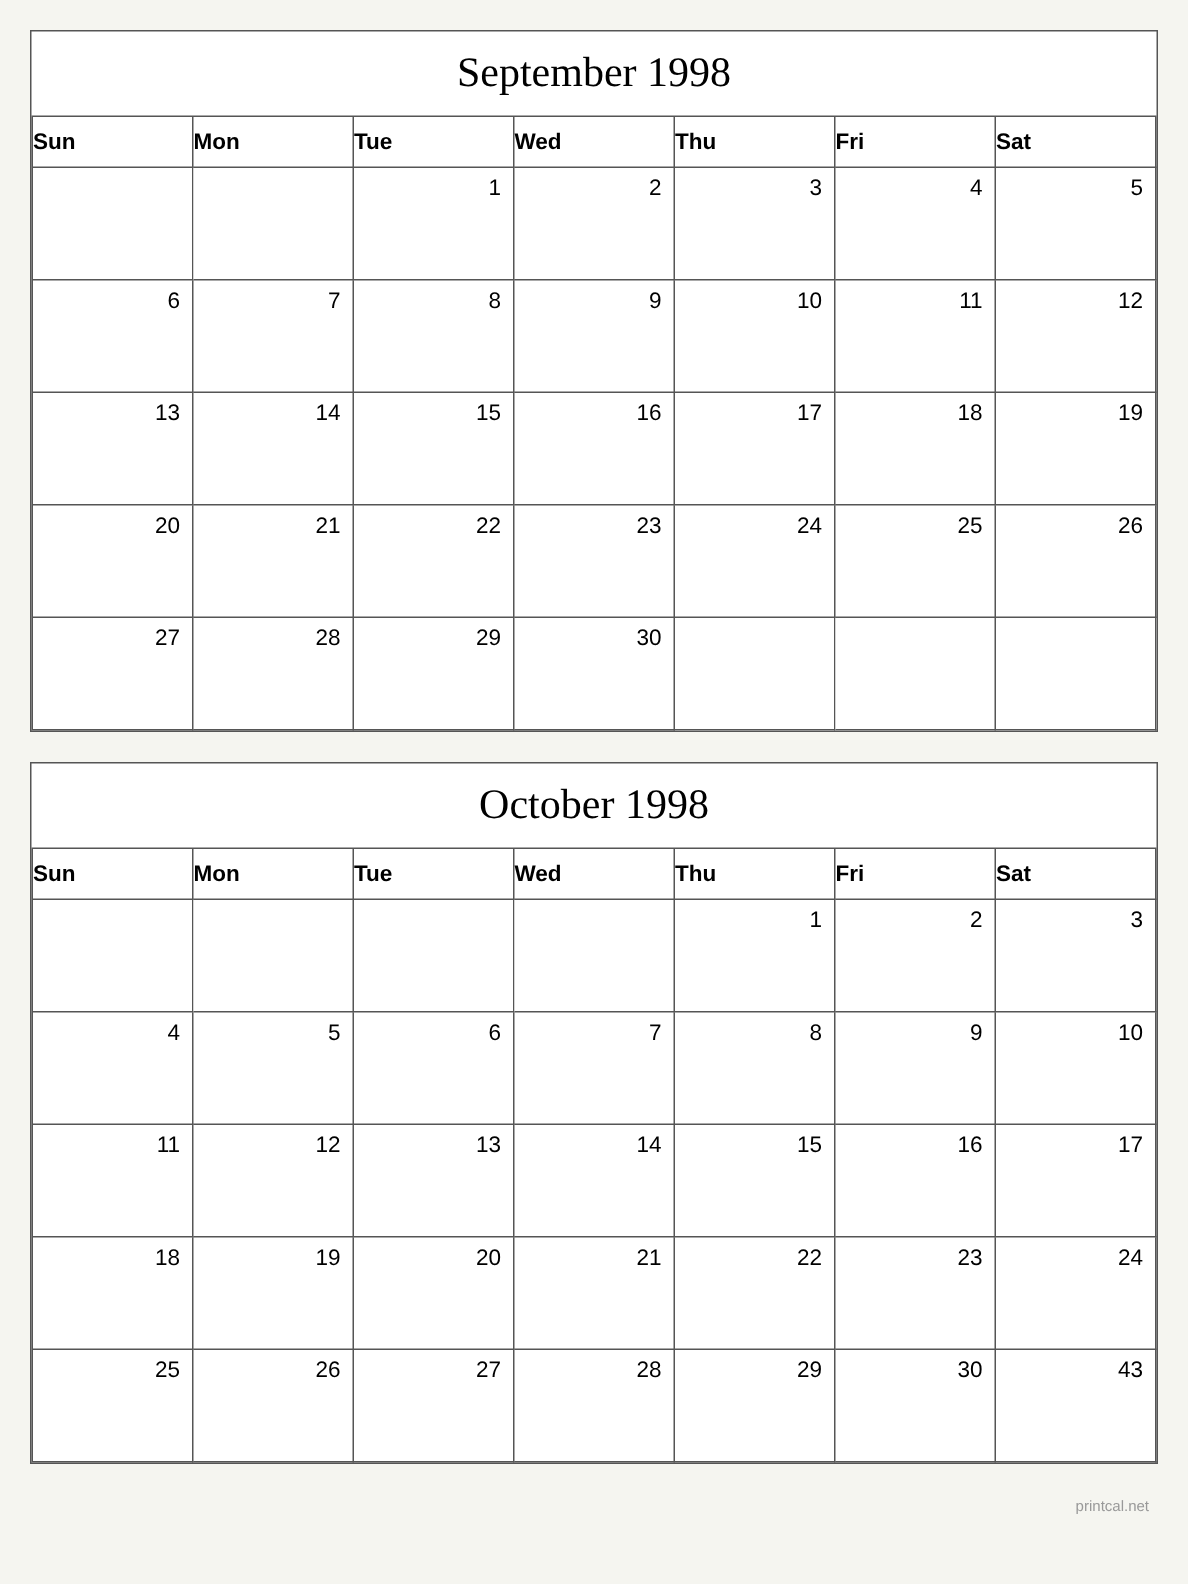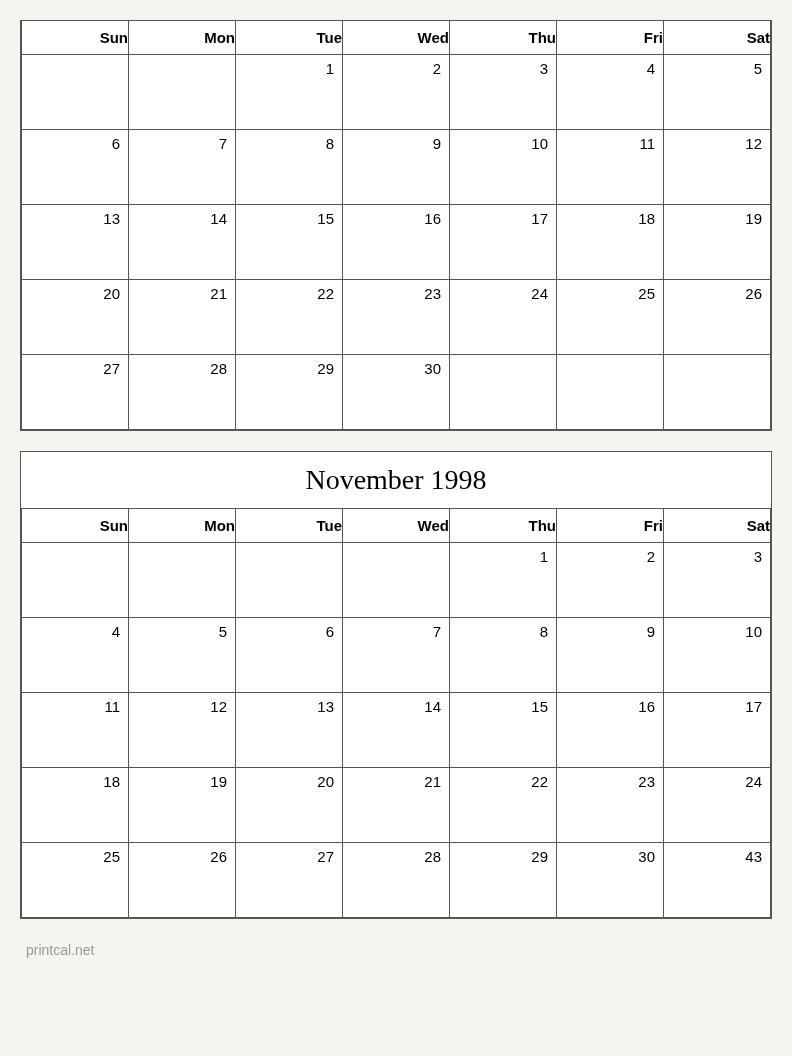--- a/index.html
+++ b/index.html
@@ -29,50 +29,52 @@
       padding: 12px 0;
       border-bottom: 1.5px solid #555;
       font-family: Georgia, serif;
     }
     .calendar-grid {
       display: grid;
       grid-template-columns: repeat(7, 1fr);
       border-left: 1.5px solid #555;
     }
     .day-header {
-      text-align: right;
+      text-align: left;
       font-weight: bold;
       font-size: 15px;
       padding: 8px 0;
       border-right: 1.5px solid #555;
       border-bottom: 1.5px solid #555;
     }
     .day-cell {
       border-right: 1.5px solid #555;
       border-bottom: 1.5px solid #555;
       height: 75px;
       padding: 5px 8px 5px 5px;
       text-align: right;
       font-size: 15px;
       vertical-align: top;
       position: relative;
     }
     .day-cell.empty {
       background: #fff;
     }
     .watermark {
-      font-size: 14px;
+      text-align: right;
+      font-size: 10px;
       color: #999;
       padding: 3px 6px;
     }
   </style>
 </head>
 <body>
 
 <div class="calendar">
+  <div class="calendar-title">September 1998</div>
   <div class="calendar-grid">
 
     <div class="day-header">Sun</div>
     <div class="day-header">Mon</div>
     <div class="day-header">Tue</div>
     <div class="day-header">Wed</div>
     <div class="day-header">Thu</div>
     <div class="day-header">Fri</div>
     <div class="day-header">Sat</div>
 
@@ -112,21 +114,21 @@
     <div class="day-cell">28</div>
     <div class="day-cell">29</div>
     <div class="day-cell">30</div>
     <div class="day-cell empty"></div>
     <div class="day-cell empty"></div>
     <div class="day-cell empty"></div>
   </div>
 </div>
 
 <div class="calendar">
-  <div class="calendar-title">November 1998</div>
+  <div class="calendar-title">October 1998</div>
   <div class="calendar-grid">
 
     <div class="day-header">Sun</div>
     <div class="day-header">Mon</div>
     <div class="day-header">Tue</div>
     <div class="day-header">Wed</div>
     <div class="day-header">Thu</div>
     <div class="day-header">Fri</div>
     <div class="day-header">Sat</div>
 

